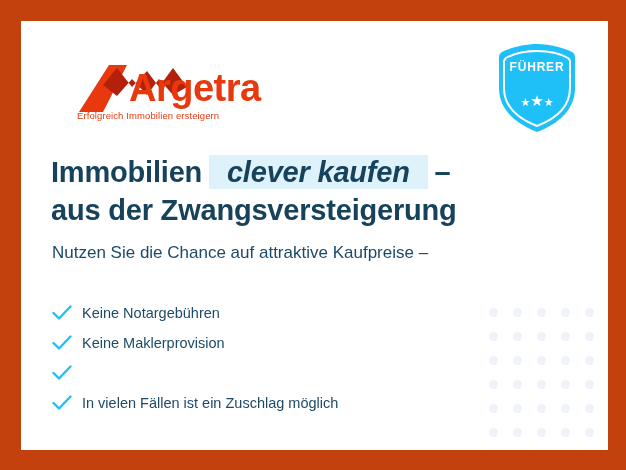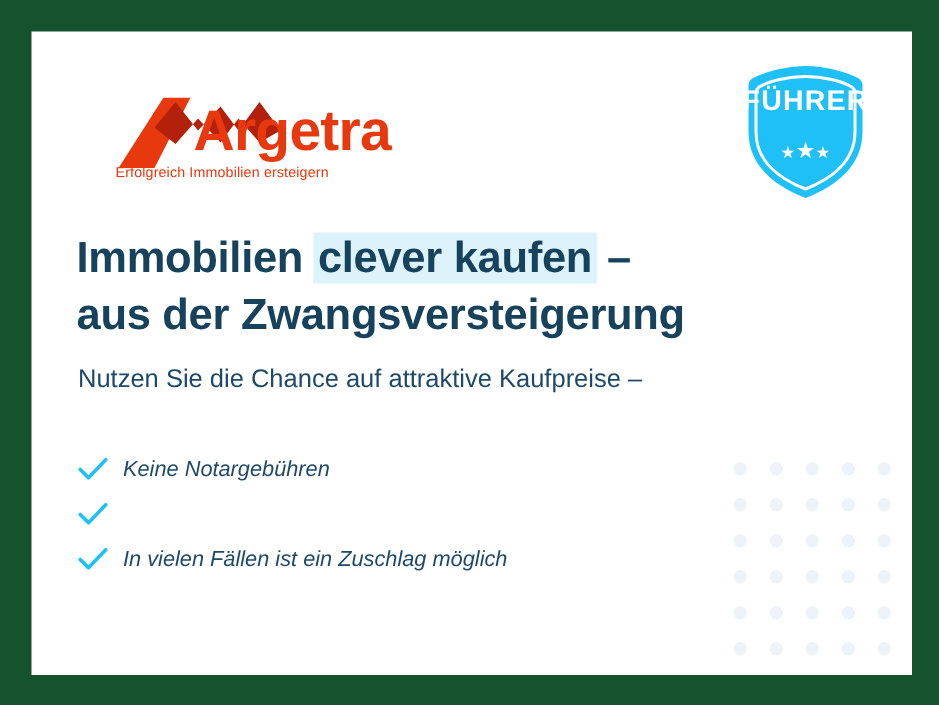--- a/index.html
+++ b/index.html
@@ -13,21 +13,21 @@
     font-family: "Liberation Sans", sans-serif;
     overflow: hidden;
   }
 
   .ad-frame {
     position: absolute;
     left: 0;
     top: 0;
     width: 626px;
     height: 470px;
-    background: #14532d;
+    background: #c2410c;
   }
 
   .ad-card {
     position: absolute;
     left: 21px;
     top: 21px;
     width: 587px;
     height: 429px;
     background: #ffffff;
     overflow: hidden;
@@ -106,21 +106,21 @@
     left: 0;
     top: 18px;
     width: 86px;
     text-align: center;
     color: #ffffff;
     font-weight: bold;
     line-height: 15px;
     letter-spacing: 0.8px;
   }
   .badge-text .l1 { font-size: 13.5px; display: block; }
-  .badge-text .l2 { font-size: 19px; display: block; text-align: center; }
+  .badge-text .l2 { font-size: 12px; display: block; text-align: center; }
   .badge-stars {
     position: absolute;
     left: 0;
     top: 52px;
     width: 86px;
     text-align: center;
     color: #ffffff;
     line-height: 14px;
   }
   .badge-stars .s-sm { font-size: 11px; }
@@ -133,23 +133,24 @@
     top: 113px;
     width: 540px;
     font-size: 29px;
     font-weight: bold;
     color: #16425c;
     line-height: 38px;
     letter-spacing: -0.2px;
   }
   .headline .hl-mark {
     background: #ddf2fb;
-    padding: 1px 3px;
+    padding: 1px 18px;
     margin: 0 -1px;
     box-decoration-break: clone;
+    font-style: italic;
     -webkit-box-decoration-break: clone;
   }
 
   
   .subhead {
     position: absolute;
     left: 31px;
     top: 201px;
     width: 520px;
     font-size: 17px;
@@ -175,21 +176,20 @@
     display: flex;
     align-items: center;
     justify-content: flex-start;
   }
   .benefit-check svg { display: block; }
   .benefit-label {
     font-size: 14.5px;
     color: #1d4a68;
     line-height: 20px;
     white-space: nowrap;
-    font-style: italic;
   }
 </style>
 </head>
 <body>
 
 <div class="ad-frame">
   <div class="ad-card">
 
     <div class="dot-grid">
         <i></i>
@@ -267,20 +267,28 @@
           </svg>
         </span>
         <span class="benefit-label">Keine Notargebühren</span>
       </li>
       <li class="benefit-row">
         <span class="benefit-check">
           <svg width="20" height="16" viewBox="0 0 20 16" aria-hidden="true">
             <polyline points="1.5,8 7,13.5 18.5,1.5" fill="none" stroke="#1fc0f7" stroke-width="2.4" stroke-linecap="round" stroke-linejoin="round"></polyline>
           </svg>
         </span>
+        <span class="benefit-label">Keine Maklerprovision</span>
+      </li>
+      <li class="benefit-row">
+        <span class="benefit-check">
+          <svg width="20" height="16" viewBox="0 0 20 16" aria-hidden="true">
+            <polyline points="1.5,8 7,13.5 18.5,1.5" fill="none" stroke="#1fc0f7" stroke-width="2.4" stroke-linecap="round" stroke-linejoin="round"></polyline>
+          </svg>
+        </span>
       </li>
       <li class="benefit-row">
         <span class="benefit-check">
           <svg width="20" height="16" viewBox="0 0 20 16" aria-hidden="true">
             <polyline points="1.5,8 7,13.5 18.5,1.5" fill="none" stroke="#1fc0f7" stroke-width="2.4" stroke-linecap="round" stroke-linejoin="round"></polyline>
           </svg>
         </span>
         <span class="benefit-label">In vielen Fällen ist ein Zuschlag möglich</span>
       </li>
     </ul>

